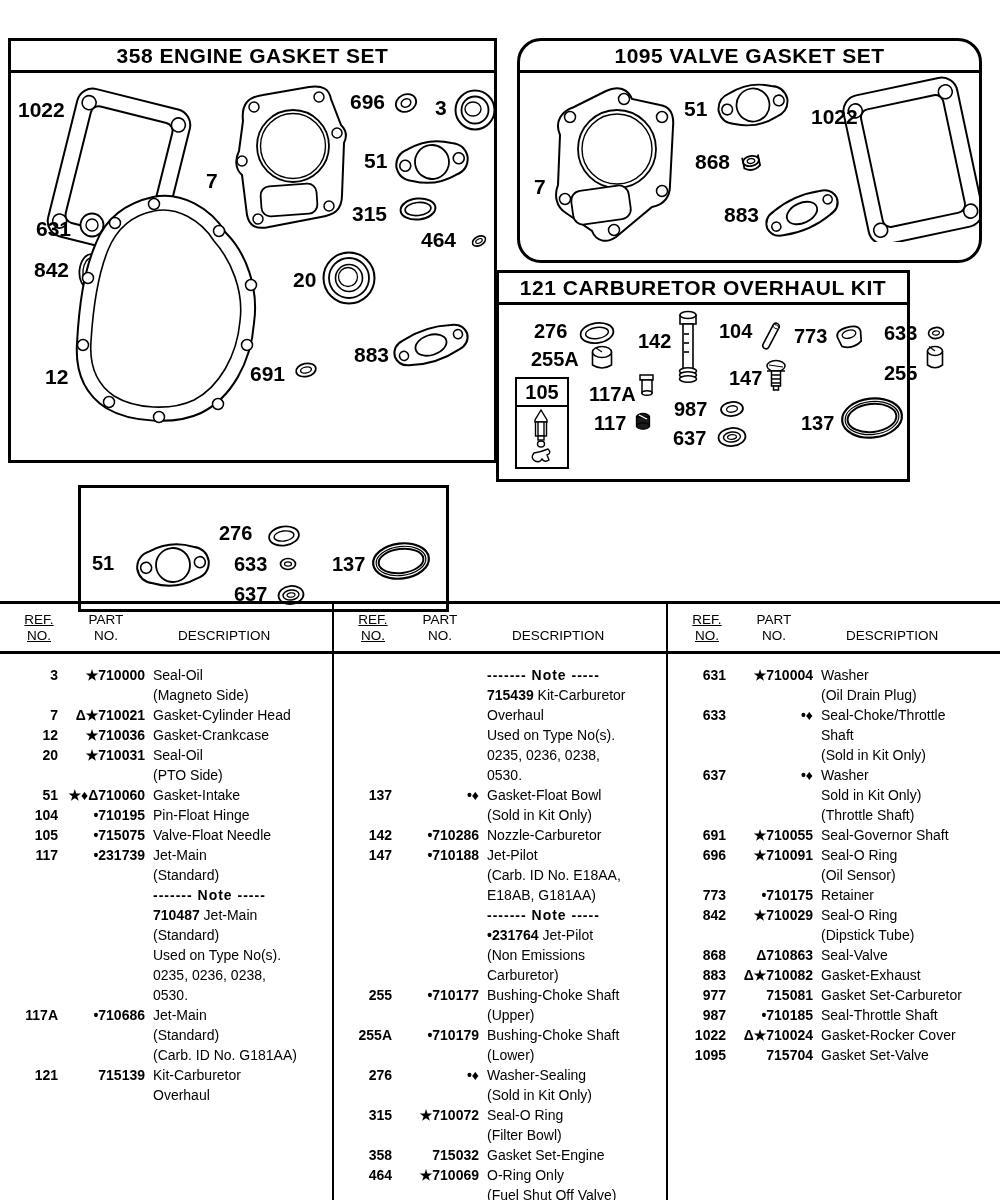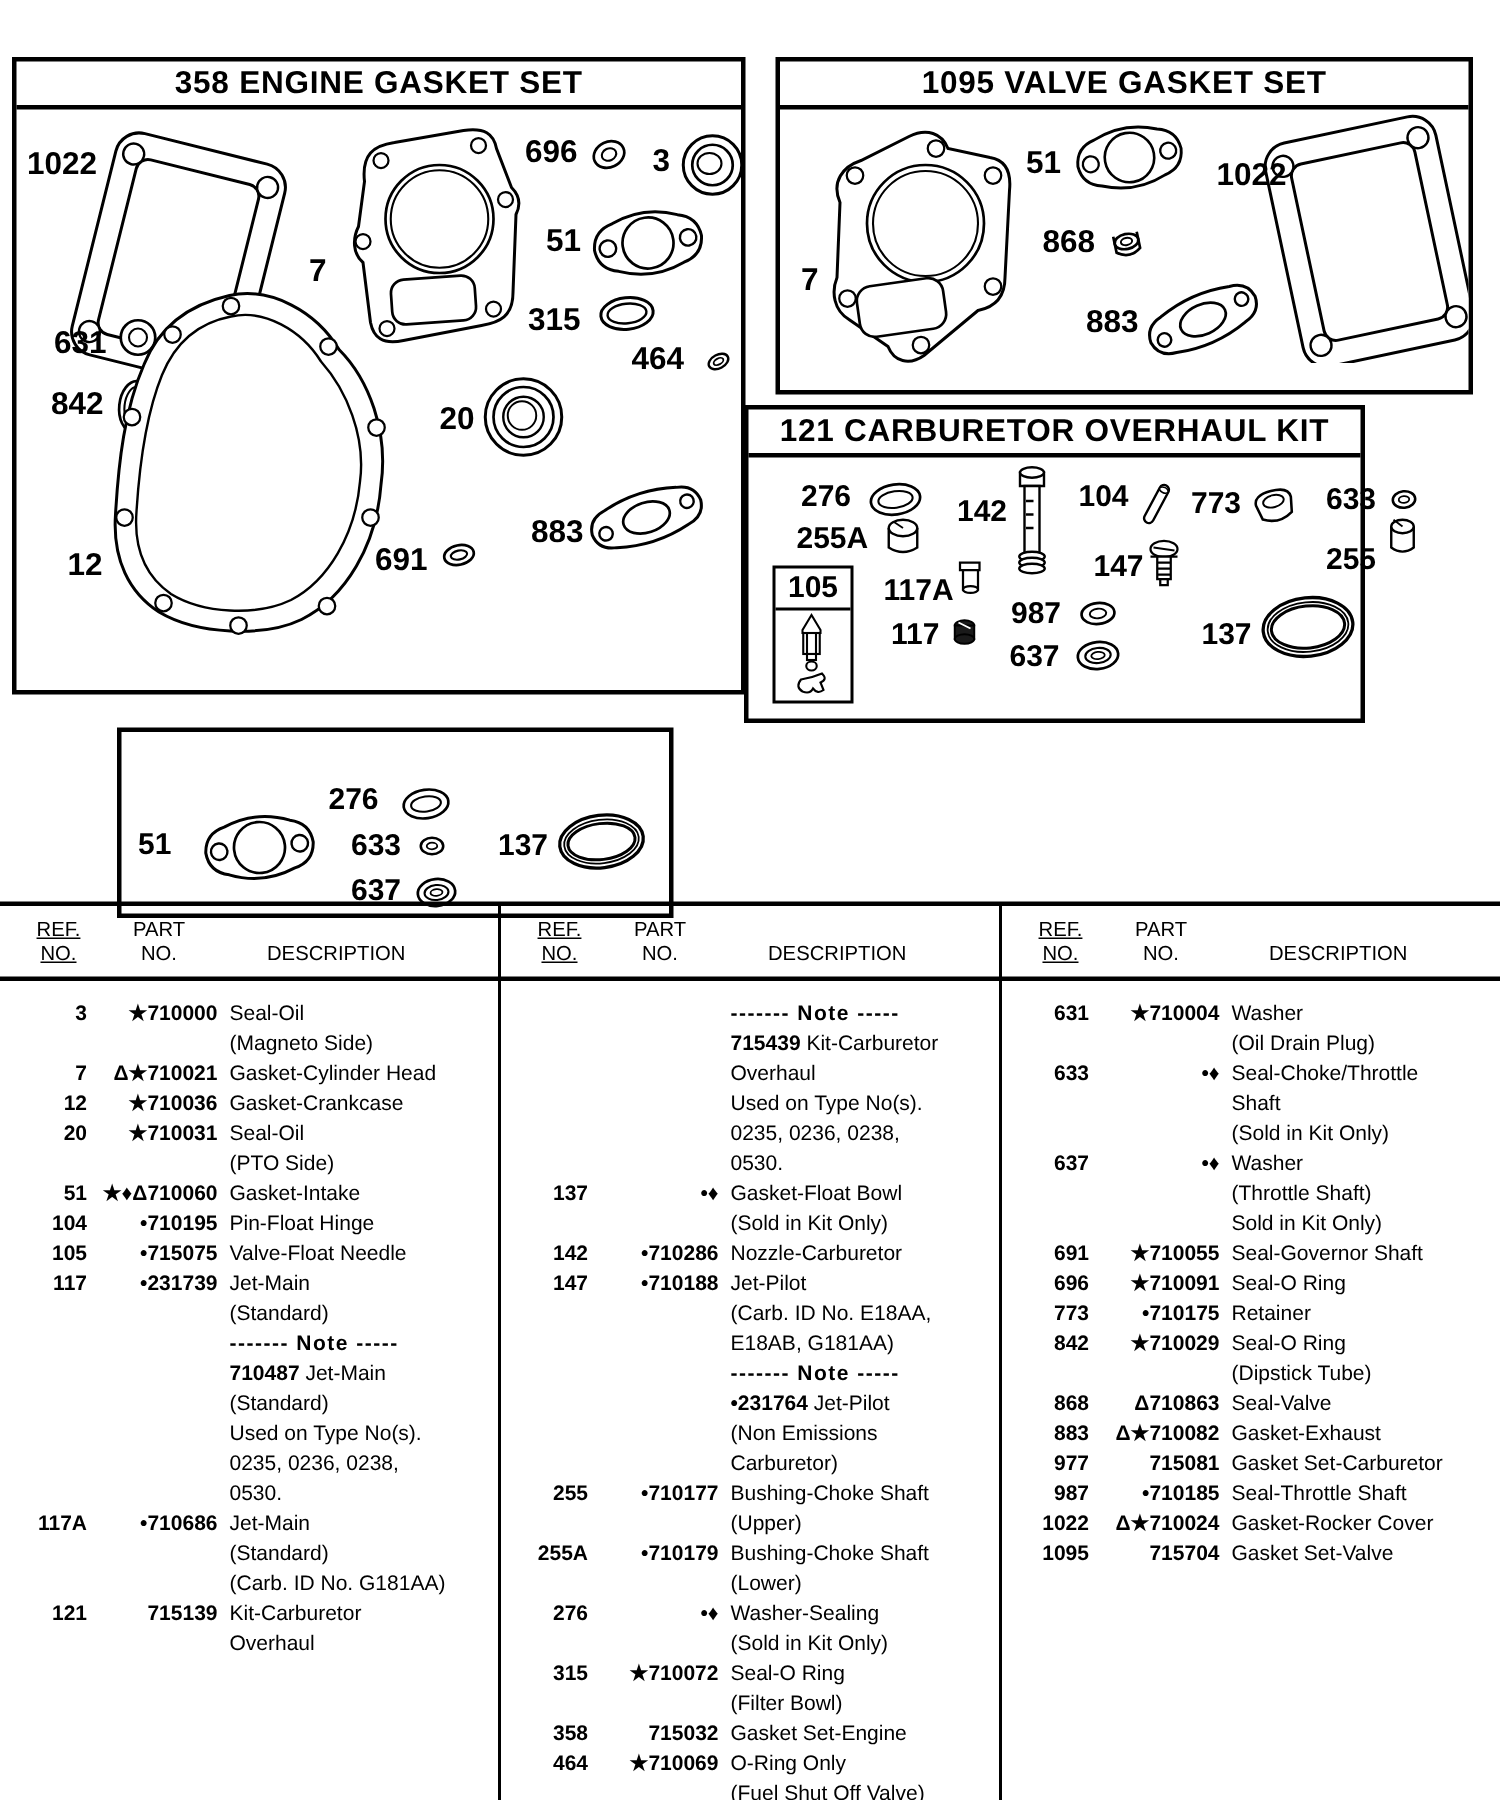--- a/index.html
+++ b/index.html
@@ -5,21 +5,21 @@
   html,body{margin:0;padding:0;background:#fff;}
   .page{position:relative;width:1000px;height:1200px;background:#ffffff;color:#000;
         font-family:"Liberation Sans",sans-serif;overflow:hidden;}
   
   .panel{position:absolute;border:3px solid #000;background:#fff;box-sizing:border-box;margin-top:30px;}
   .panel-title{height:29px;border-bottom:3px solid #000;display:flex;align-items:center;
                justify-content:center;font-weight:bold;font-size:21px;letter-spacing:.5px;white-space:nowrap;}
   .panel svg.art{position:absolute;left:0;top:32px;}
   .plabel{position:absolute;font-weight:bold;line-height:1;white-space:nowrap;}
   #panel-0{left:8px;top:8px;width:489px;height:425px;}
-  #panel-1{left:517px;top:8px;width:465px;height:225px;}
+  #panel-1{left:517px;top:8px;width:465px;height:225px;border-radius:24px;}
   #panel-2{left:496px;top:240px;width:414px;height:212px;}
   #panel-3{left:78px;top:455px;width:371px;height:127px;}
   #panel-0 .plabel,#panel-1 .plabel{font-size:21px;}
   #panel-2 .plabel,#panel-3 .plabel{font-size:20px;}
   
   .inset-box{position:absolute;left:16px;top:104px;width:54px;height:92px;border:2.5px solid #000;
              box-sizing:border-box;background:#fff;}
   .inset-title{height:26px;border-bottom:2.5px solid #000;display:flex;align-items:center;
                justify-content:center;font-weight:bold;font-size:20px;}
   
@@ -669,38 +669,43 @@
             <span class="c-desc">(Sold in Kit Only)</span>
           </div>
           <div class="trow">
             <span class="c-ref">637</span>
             <span class="c-part">•♦</span>
             <span class="c-desc">Washer</span>
           </div>
           <div class="trow">
             <span class="c-ref"></span>
             <span class="c-part"></span>
+            <span class="c-desc">Sold in Kit Only)</span>
+          </div>
+          <div class="trow">
+            <span class="c-ref"></span>
+            <span class="c-part"></span>
             <span class="c-desc">(Throttle Shaft)</span>
-          </div>
-          <div class="trow">
-            <span class="c-ref"></span>
-            <span class="c-part"></span>
-            <span class="c-desc">Sold in Kit Only)</span>
           </div>
           <div class="trow">
             <span class="c-ref">691</span>
             <span class="c-part">★710055</span>
             <span class="c-desc">Seal-Governor Shaft</span>
           </div>
           <div class="trow">
             <span class="c-ref">696</span>
             <span class="c-part">★710091</span>
             <span class="c-desc">Seal-O Ring</span>
           </div>
           <div class="trow">
+            <span class="c-ref"></span>
+            <span class="c-part"></span>
+            <span class="c-desc">(Oil Sensor)</span>
+          </div>
+          <div class="trow">
             <span class="c-ref">773</span>
             <span class="c-part">•710175</span>
             <span class="c-desc">Retainer</span>
           </div>
           <div class="trow">
             <span class="c-ref">842</span>
             <span class="c-part">★710029</span>
             <span class="c-desc">Seal-O Ring</span>
           </div>
           <div class="trow">

